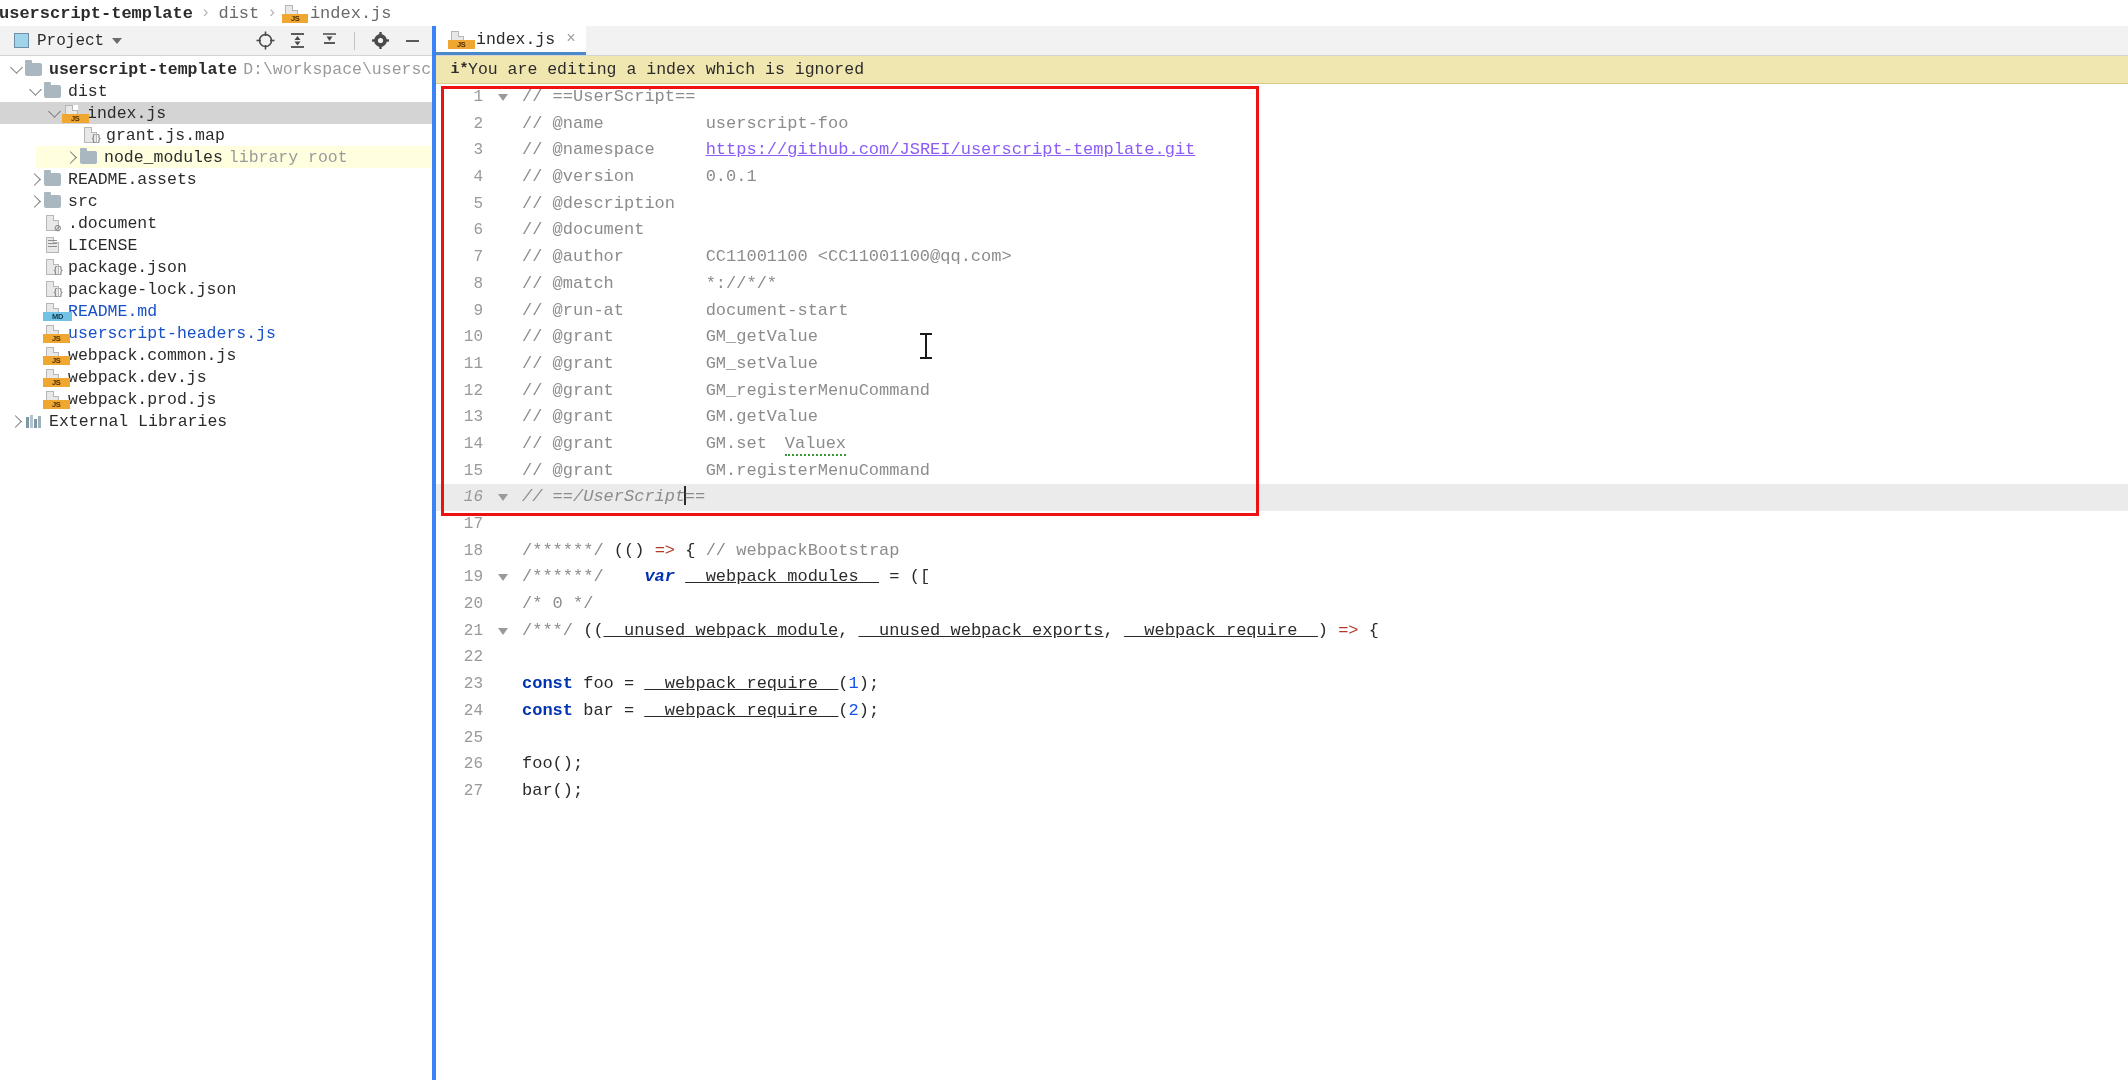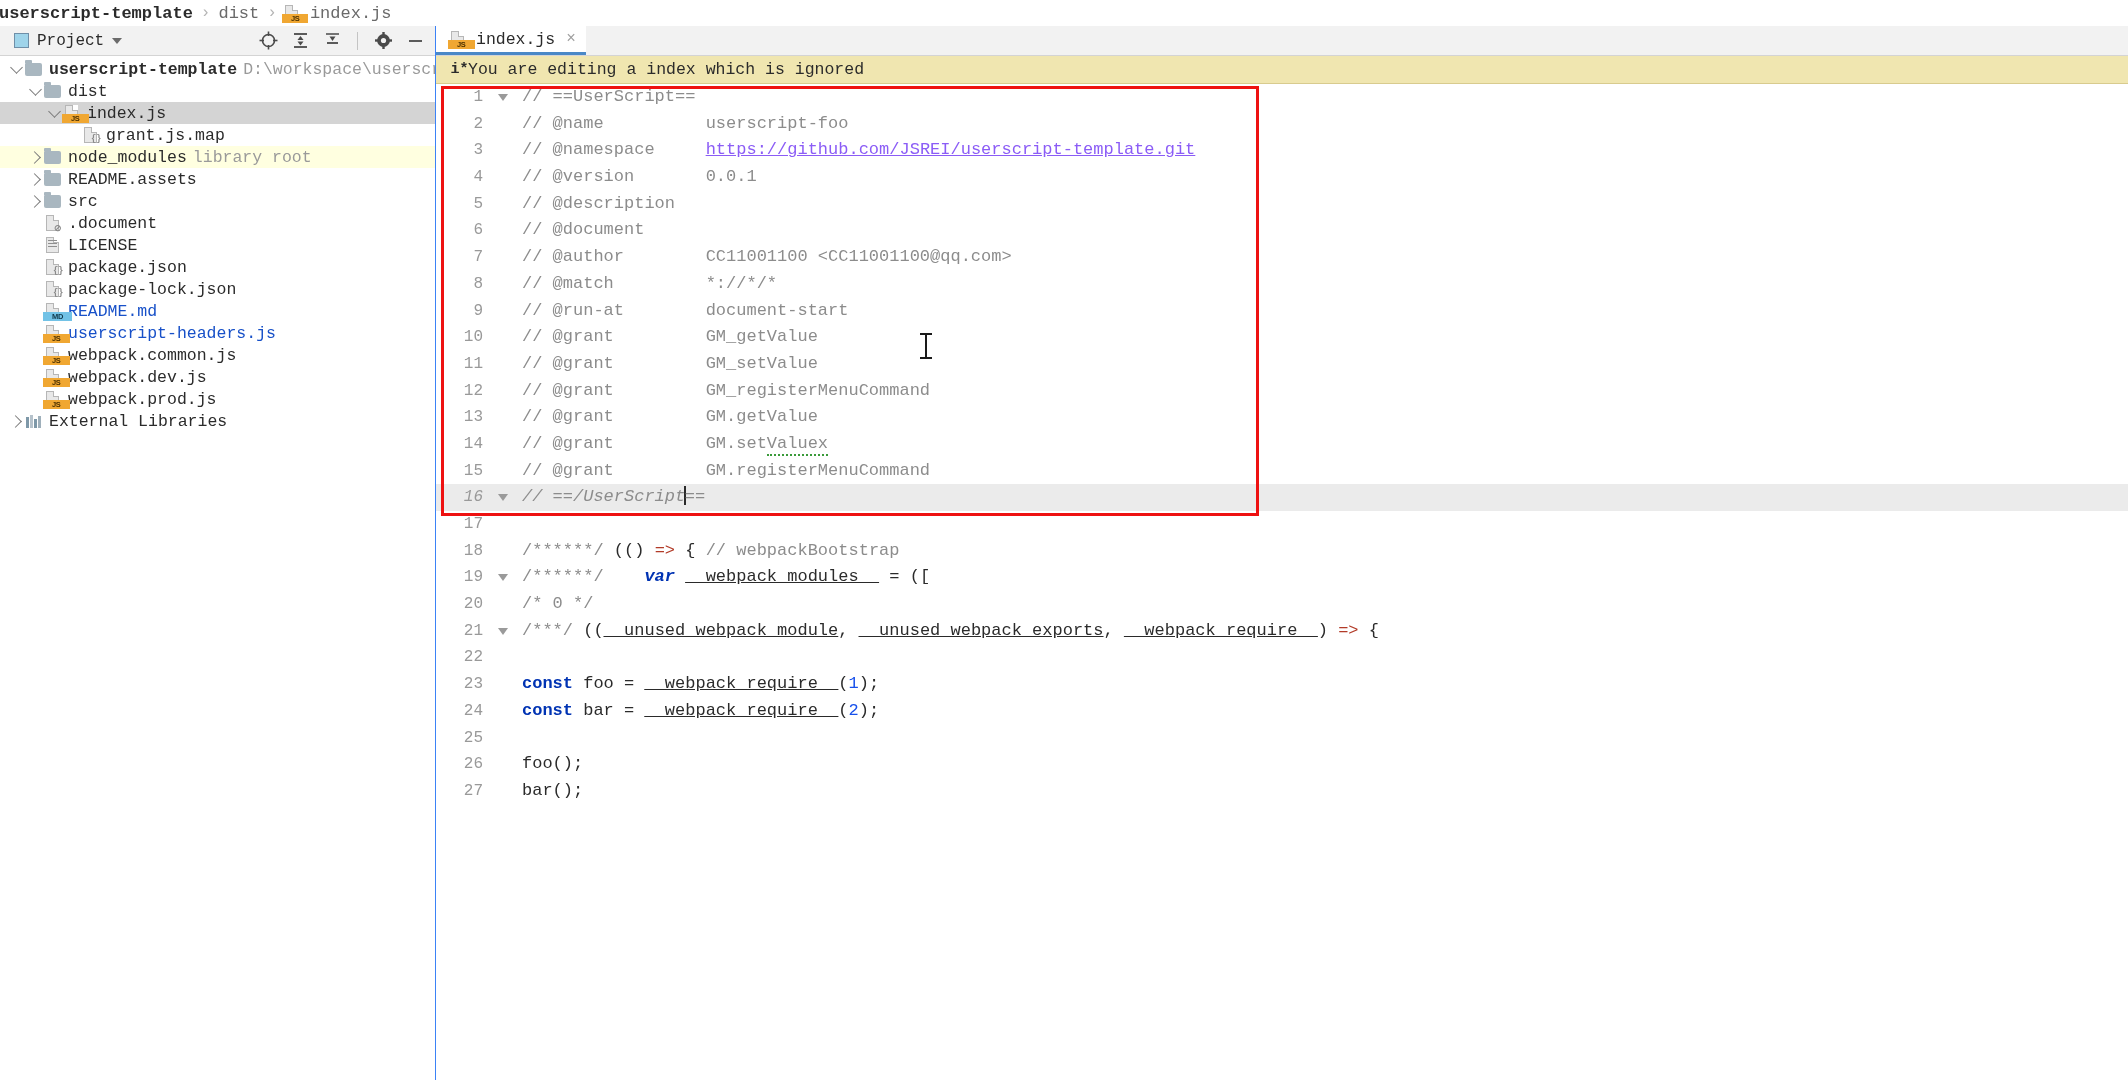--- a/index.html
+++ b/index.html
@@ -32,21 +32,21 @@
   .crumb-sep { color: #b5b5b5; padding: 0 5px; font-size: 16px; }
 
   
   .workspace { flex: 1 1 auto; display: flex; min-height: 0; }
 
   
   .project-panel {
     width: 436px;
     flex: 0 0 436px;
     background: #ffffff;
-    border-right: 1px solid #3b82f6;
+    border-right: 4px solid #3b82f6;
     display: flex;
     flex-direction: column;
     min-height: 0;
   }
   .panel-header {
     height: 30px;
     flex: 0 0 30px;
     background: #f2f2f2;
     border-bottom: 1px solid #d4d4d4;
     display: flex;
@@ -89,21 +89,21 @@
     color: #2b2b2b;
   }
   .tree-row {
     height: 22px;
     display: flex;
     align-items: center;
     white-space: nowrap;
     padding-right: 4px;
   }
   .tree-row.selected { background: #d4d4d4; }
-  .tree-row.highlight { background: #ffffe0; }
+  .tree-row.highlight { background: #ffffe0; margin-left: 36px; }
   .arrow {
     width: 16px; flex: 0 0 16px;
     display: flex; align-items: center; justify-content: center;
     color: #787878; font-size: 13px;
   }
   .arrow.empty { color: transparent; }
   .twisty {
     display: inline-block;
     width: 9px; height: 9px;
     border-right: 1.8px solid #7a7a7a;
@@ -265,21 +265,21 @@
   }
   .code-text { flex: 1 1 auto; padding-left: 8px; }
 
   .c-comment { color: #8c8c8c; }
   .c-link { color: #8b5cf6; text-decoration: underline; }
   .c-kw { color: #0033b3; font-weight: bold; font-style: italic; }
   .c-kw2 { color: #0033b3; font-weight: bold; }
   .c-plain { color: #2b2b2b; }
   .c-ident { color: #b23b28; }
   .c-num { color: #1750eb; }
-  .typo { border-bottom: 2px dotted #3a9a3a; padding-bottom: 1px; }
+  .typo { border-bottom: 2px dotted #3a9a3a; padding-bottom: 1px; margin-left: 18px; }
   .caret {
     display: inline-block; width: 1.5px; height: 19px;
     background: #2b2b2b; vertical-align: -4px; margin: 0 -1px;
   }
 
   
   .annot-rect {
     position: absolute;
     border: 3px solid #ee1111;
     pointer-events: none;

